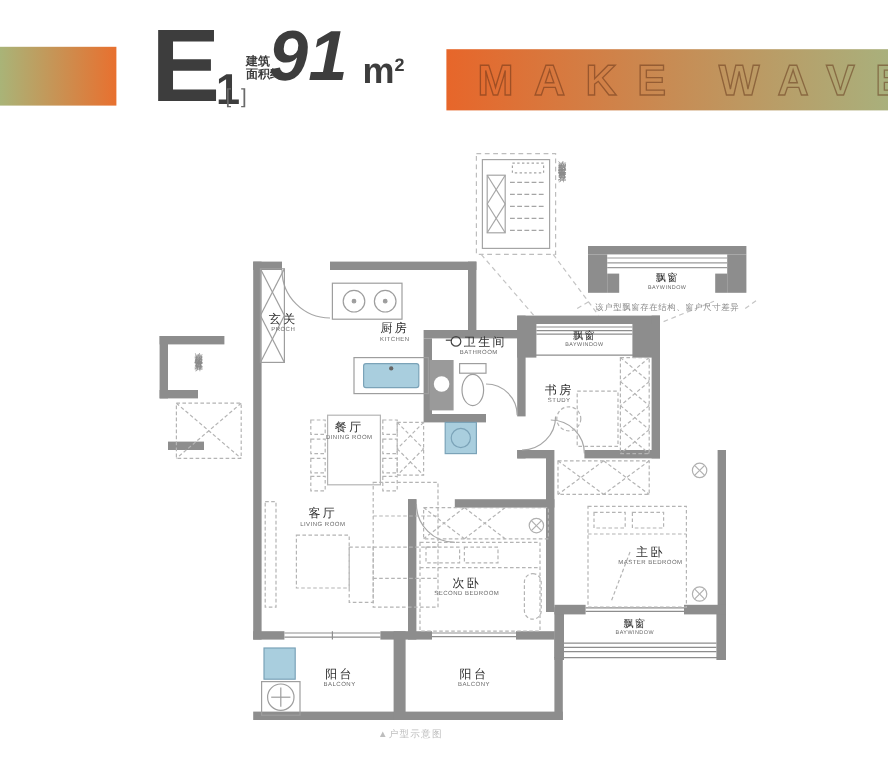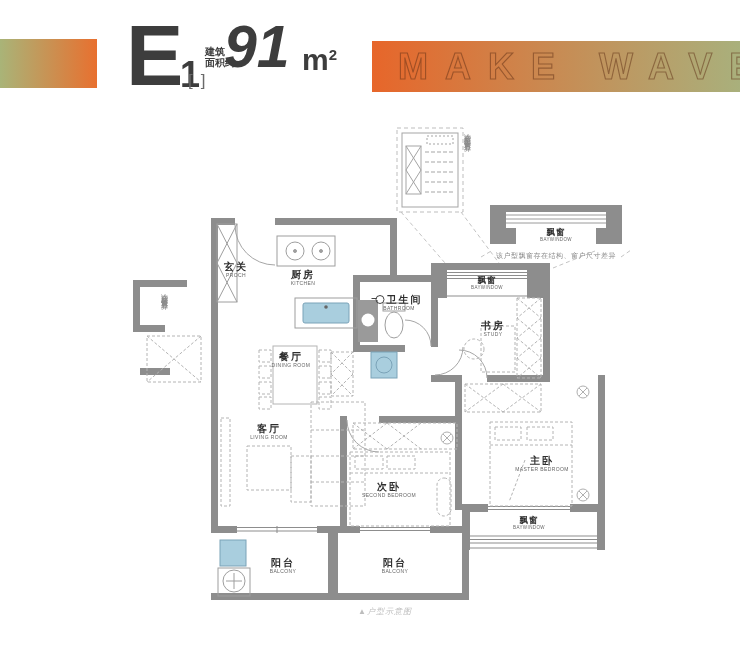--- a/index.html
+++ b/index.html
@@ -23,30 +23,30 @@
   .area-unit{position:absolute;left:302px;top:43px;font-size:30px;font-weight:700;}
   .area-unit sup{font-size:15px;vertical-align:10px;}
   .layout-row{position:absolute;left:184px;top:71px;font-size:15px;letter-spacing:4px;
               color:#4a4a4a;display:flex;align-items:center;}
   .layout-row .bracket{font-size:17px;color:#6a6a6a;letter-spacing:0;margin:0 4px;}
 
   
   .plan{position:absolute;left:125px;top:120px;width:515px;height:500px;}
   .plan svg{position:absolute;left:0;top:0;}
   .rlabel{position:absolute;transform:translate(-50%,-50%);text-align:center;white-space:nowrap;}
-  .rlabel .cn{font-size:10px;font-weight:700;letter-spacing:2px;color:#2e2e2e;line-height:11px;}
+  .rlabel .cn{font-size:10px;font-weight:400;letter-spacing:2px;color:#2e2e2e;line-height:11px;}
   .rlabel .en{font-size:5px;letter-spacing:.4px;color:#666;line-height:7px;}
   .rlabel.sm .cn{font-size:8.5px;letter-spacing:1px;line-height:9px;}
   .rlabel.sm .en{font-size:4.5px;line-height:6px;}
   .basin-icon{display:inline-block;width:7px;height:7px;border:1px solid #444;border-radius:50%;
               margin-right:2px;vertical-align:-1px;position:relative;}
   .basin-icon::before{content:"";position:absolute;left:-5px;top:2px;width:5px;height:1px;background:#444;}
   .vnote{position:absolute;writing-mode:vertical-rl;font-size:7px;letter-spacing:1px;color:#8a8a8a;}
   .hnote{position:absolute;font-size:7px;color:#8a8a8a;text-align:center;letter-spacing:.5px;}
-  .caption{position:absolute;font-size:8px;color:#bdbdbd;text-align:center;letter-spacing:1px;font-style:italic;}
+  .caption{position:absolute;font-size:8px;color:#bdbdbd;letter-spacing:1px;}
 </style>
 </head>
 <body>
 
 <div class="page">
 
   <div class="grad-bar"></div>
   <div class="banner">
     <div class="wm">MAKE WAVE</div>
   </div>
@@ -264,29 +264,29 @@
         <line x1="428" y1="148" x2="470" y2="131"></line>
         <line x1="356" y1="137" x2="368" y2="130"></line>
         <line x1="496" y1="137" x2="506" y2="130"></line>
       </g>
     </svg>
 
     <div class="rlabel" style="left:111px;top:150px">
       <div class="cn">玄关</div>
       <div class="en">PROCH</div>
     </div>
-    <div class="rlabel" style="left:178px;top:158px">
+    <div class="rlabel" style="left:204px;top:158px">
       <div class="cn">厨房</div>
       <div class="en">KITCHEN</div>
     </div>
-    <div class="rlabel" style="left:274px;top:183px">
+    <div class="rlabel" style="left:274px;top:169px">
       <div class="cn"><span class="basin-icon"></span><span>卫生间</span></div>
       <div class="en">BATHROOM</div>
     </div>
-    <div class="rlabel" style="left:368px;top:209px">
+    <div class="rlabel" style="left:341px;top:209px">
       <div class="cn">书房</div>
       <div class="en">STUDY</div>
     </div>
     <div class="rlabel sm" style="left:362px;top:163px">
       <div class="cn">飘窗</div>
       <div class="en">BAYWINDOW</div>
     </div>
     <div class="rlabel" style="left:166px;top:240px">
       <div class="cn">餐厅</div>
       <div class="en">DINING ROOM</div>

